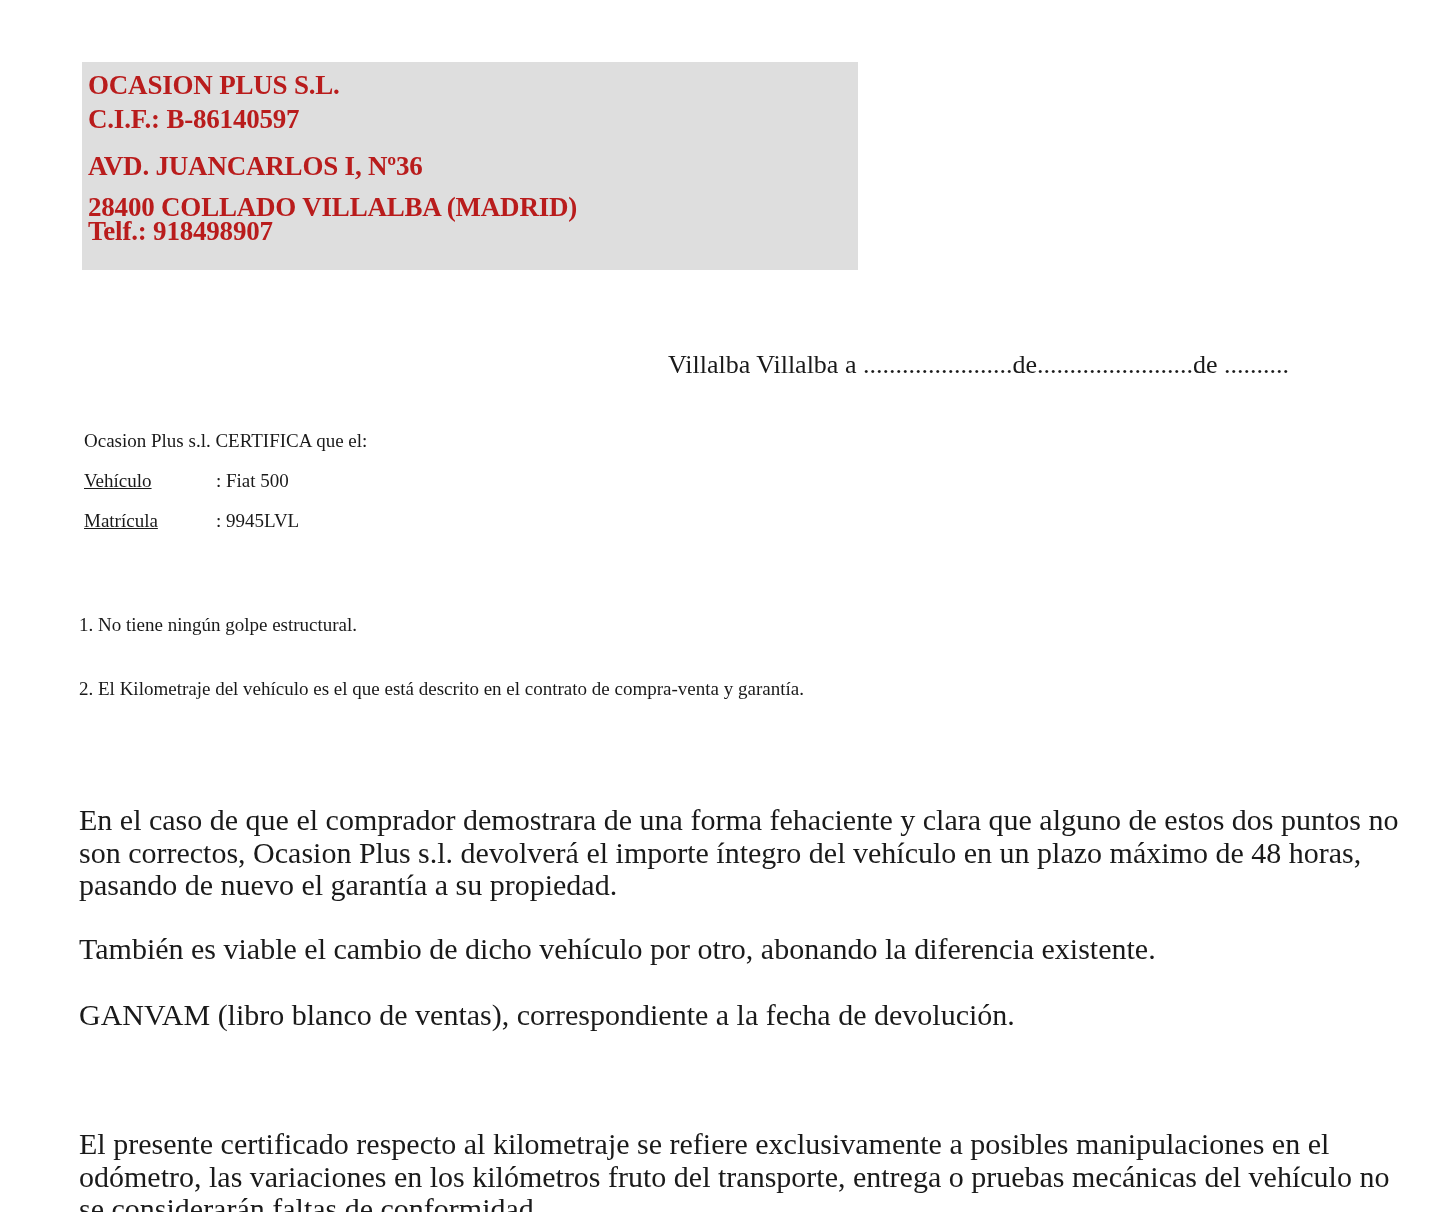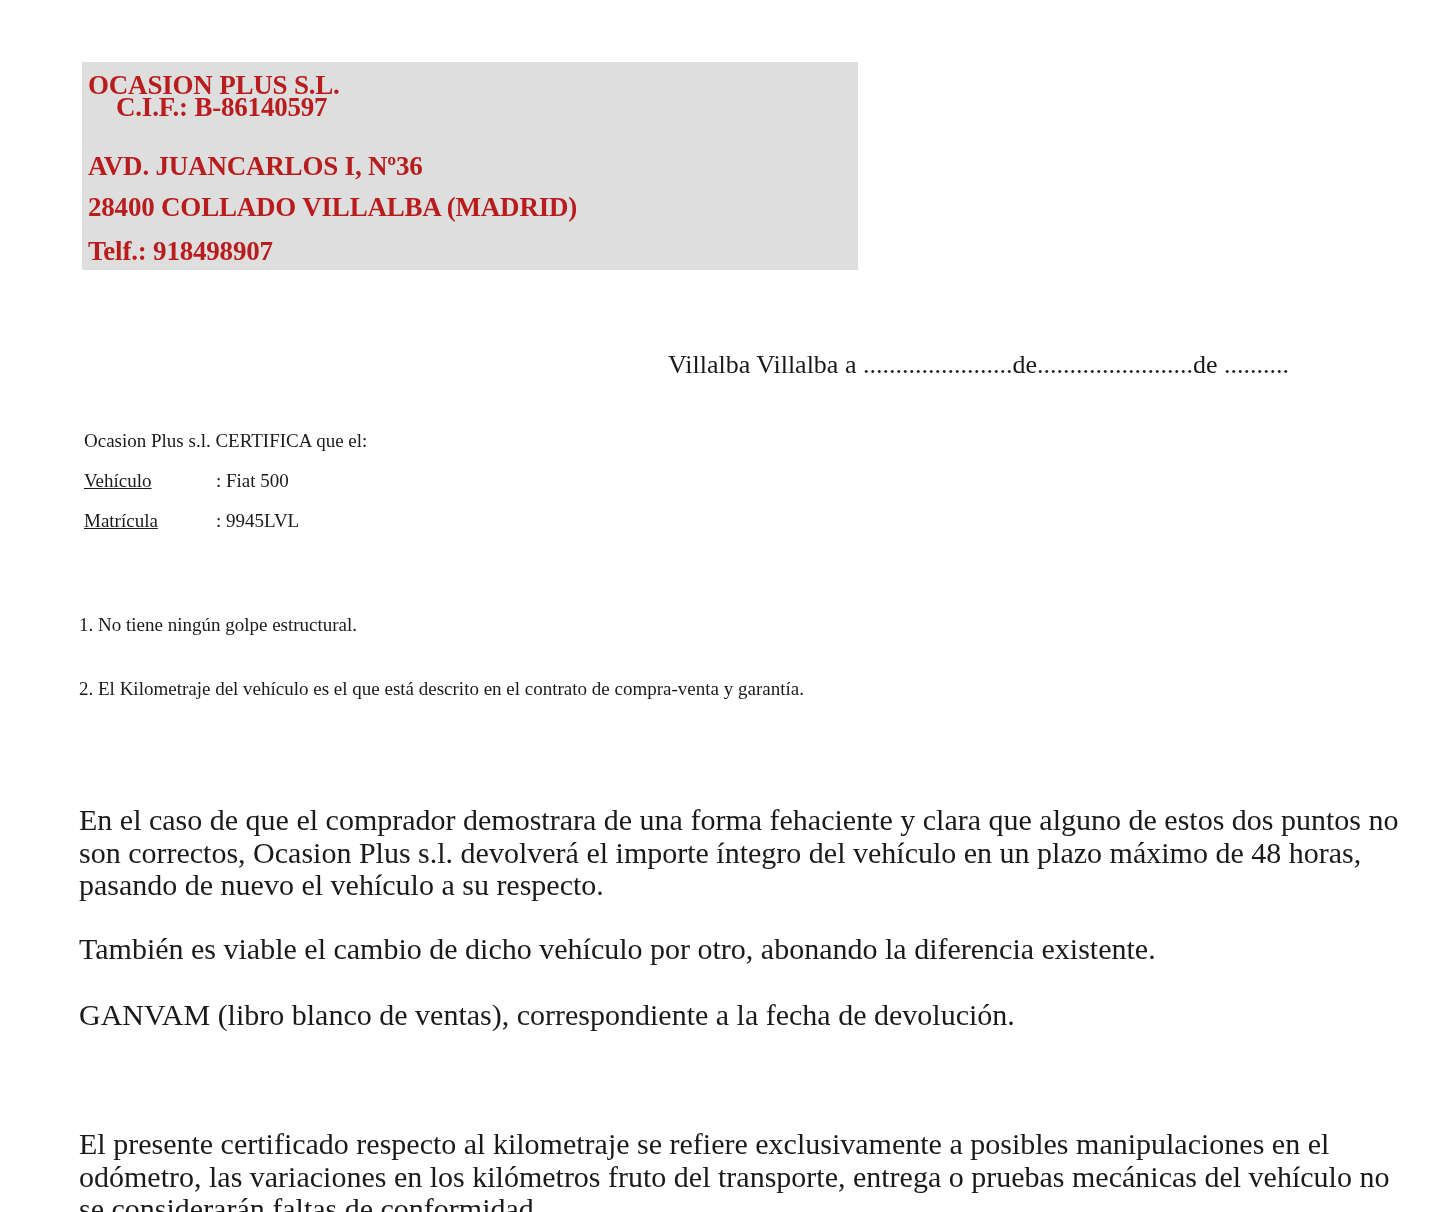--- a/index.html
+++ b/index.html
@@ -25,42 +25,42 @@
     .lbl { text-decoration: underline; display: inline-block; }
     .para {
       position: absolute; left: 79px; font-size: 30px; line-height: 32.5px; white-space: nowrap;
     }
   </style>
 </head>
 <body>
 
 <div class="header-box"></div>
 <div class="header-line" style="top:70px;">OCASION PLUS S.L.</div>
-<div class="header-line" style="top:92px;margin-left:28px;">C.I.F.: B-86140597</div>
+<div class="header-line" style="top:104px;">C.I.F.: B-86140597</div>
 <div class="header-line" style="top:151px;">AVD. JUANCARLOS I, Nº36</div>
 <div class="header-line" style="top:192px;">28400 COLLADO VILLALBA (MADRID)</div>
-<div class="header-line" style="top:236px;text-align:center;">Telf.: 918498907</div>
+<div class="header-line" style="top:216px;text-align:center;">Telf.: 918498907</div>
 
 <div class="date-line">Villalba Villalba a .......................de........................de ..........</div>
 
 <div class="txt" style="left:84px; top:425px;">Ocasion Plus s.l. CERTIFICA que el:</div>
 <div class="txt" style="left:84px; top:465px;">
   <span class="lbl" style="width:118px;">Vehículo</span><span style="margin-left:14px;">: Fiat 500</span>
 </div>
 <div class="txt" style="left:84px; top:505px;">
   <span class="lbl" style="width:118px;">Matrícula</span><span style="margin-left:14px;">: 9945LVL</span>
 </div>
 
 <div class="txt" style="left:79px; top:609px;">1. No tiene ningún golpe estructural.</div>
 <div class="txt" style="left:79px; top:673px;">2. El Kilometraje del vehículo es el que está descrito en el contrato de compra-venta y garantía.</div>
 
 <div class="para" style="top:804px;">
   <div>En el caso de que el comprador demostrara de una forma fehaciente y clara que alguno de estos dos puntos no</div>
   <div>son correctos, Ocasion Plus s.l. devolverá el importe íntegro del vehículo en un plazo máximo de 48 horas,</div>
-  <div>pasando de nuevo el vehículo a su respecto.</div>
+  <div>pasando de nuevo el garantía a su propiedad.</div>
 </div>
 
 <div class="para" style="top:933px;">
   <div>También es viable el cambio de dicho vehículo por otro, abonando la diferencia existente.</div>
 </div>
 
 <div class="para" style="top:999px;">
   <div>GANVAM (libro blanco de ventas), correspondiente a la fecha de devolución.</div>
 </div>
 

